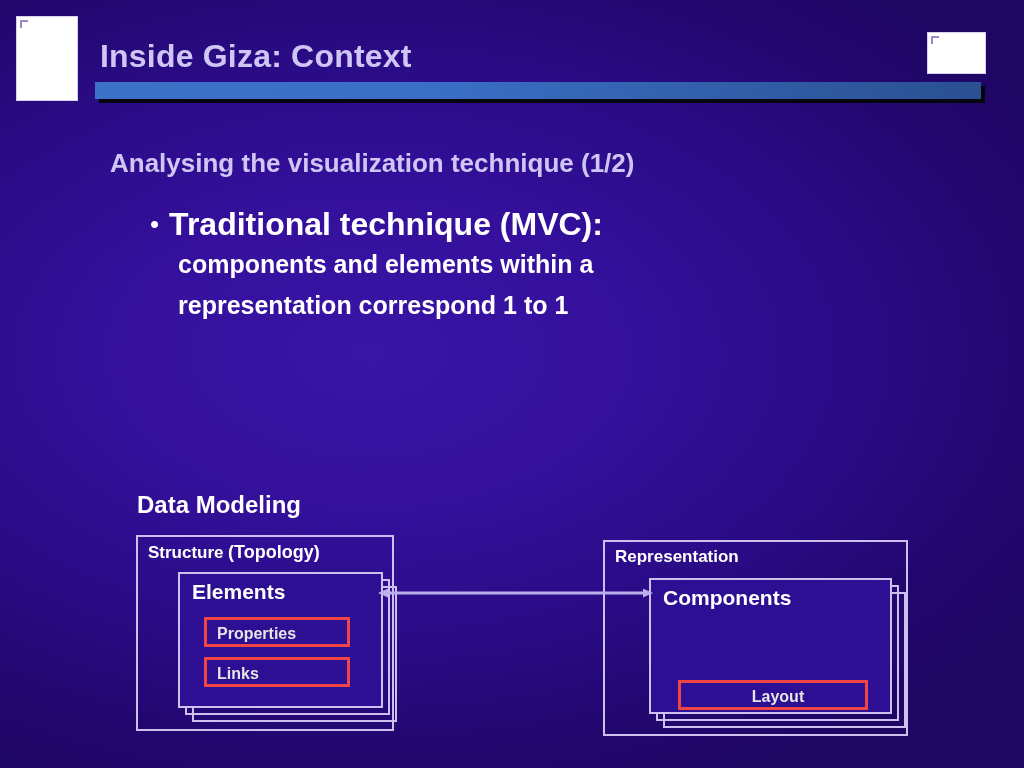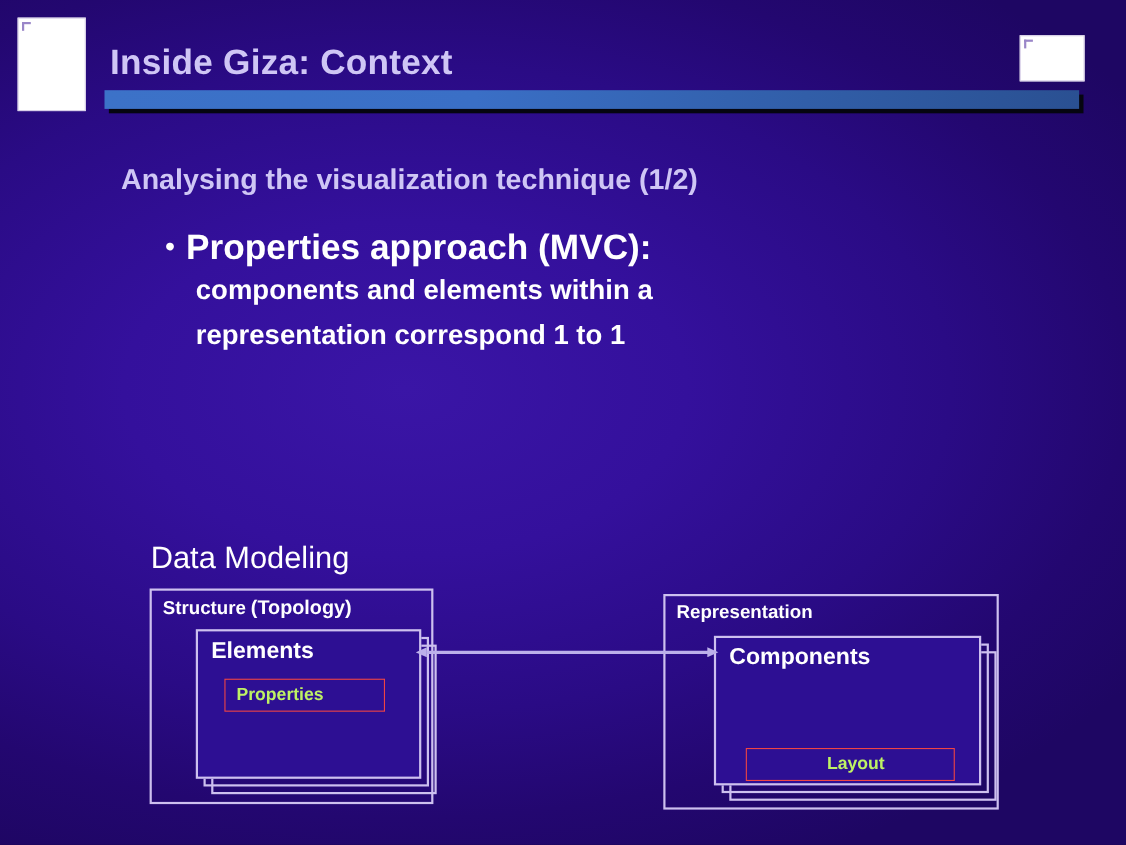--- a/index.html
+++ b/index.html
@@ -121,22 +121,22 @@
     margin-left: 28px;
     font-size: 25px;
     font-weight: bold;
     line-height: 41px;
     width: 580px;
   }
 
   
   .diagram-heading {
     position: absolute;
-    font-size: 28px;
-    font-weight: normal;
+    font-size: 24px;
+    font-weight: bold;
     color: #ffffff;
     white-space: nowrap;
   }
   #heading-data-modeling { left: 137px; top: 491px; }
   #heading-visualization { left: 620px; top: 498px; }
 
   .outer-box {
     position: absolute;
     border: 2px solid #cdc0ef;
     box-sizing: border-box;
@@ -196,23 +196,23 @@
     position: absolute;
     left: 12px;
     top: 6px;
     font-size: 21px;
     font-weight: bold;
     color: #ffffff;
     white-space: nowrap;
   }
   .inner-box {
     position: absolute;
-    border: 1px solid #ef4444;
+    border: 3px solid #ef4444;
     box-sizing: border-box;
-    color: #bef264;
+    color: #e5e5e5;
     font-size: 16px;
     font-weight: bold;
     padding-left: 10px;
     line-height: 28px;
     white-space: nowrap;
     background: transparent;
   }
 
   #box-properties      { left: 24px;  top: 43px; width: 146px; height: 30px; }
   #box-links           { left: 24px;  top: 83px; width: 146px; height: 30px; }
@@ -246,40 +246,41 @@
   <div id="title-rule-wrap">
     <div id="title-rule-shadow"></div>
     <div id="title-rule"></div>
   </div>
 
   <div id="subtitle">Analysing the visualization technique (1/2)</div>
 
   <div id="bullet-block">
     <div class="bullet-row">
       <span id="bullet-dot">•</span>
-      <span id="bullet-head">Properties approach (MVC):</span>
+      <span id="bullet-head">Traditional technique (MVC):</span>
     </div>
     <div id="bullet-body">components and elements within a representation correspond 1 to 1</div>
   </div>
 
   <div class="diagram-heading" id="heading-data-modeling">Data Modeling</div>
 
   <div class="outer-box" id="box-structure">
     <div class="outer-label">
       <span class="big">Structure</span>
       <span class="small">(Topology)</span>
     </div>
   </div>
 
   <div class="stack" id="stack-elements">
     <div class="plate back2" style="width:205px;height:136px;"></div>
     <div class="plate back1" style="width:205px;height:136px;"></div>
     <div class="plate front" style="width:205px;height:136px;">
       <div class="stack-title">Elements</div>
       <div class="inner-box" id="box-properties">Properties</div>
+      <div class="inner-box" id="box-links">Links</div>
     </div>
   </div>
 
 
   <div class="outer-box" id="box-representation">
     <div class="outer-label">
       <span class="big">Representation</span>
     </div>
   </div>
 

